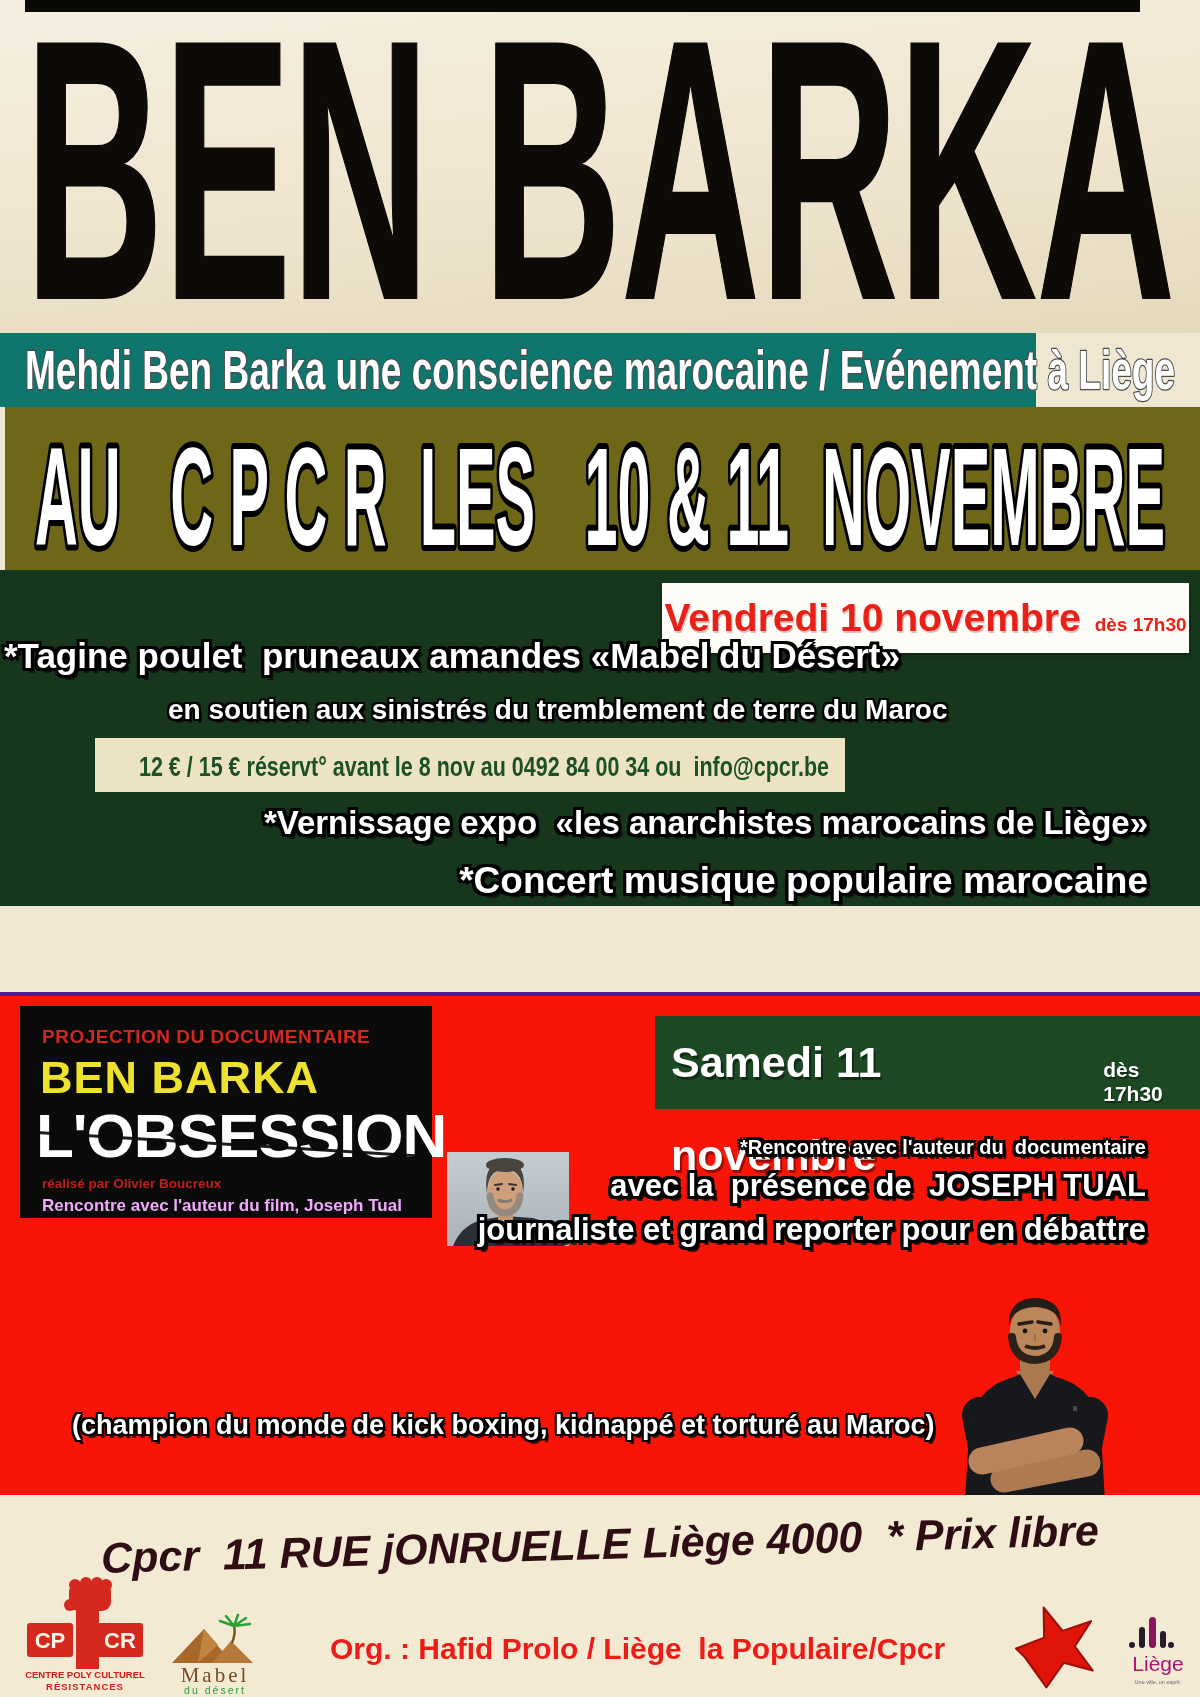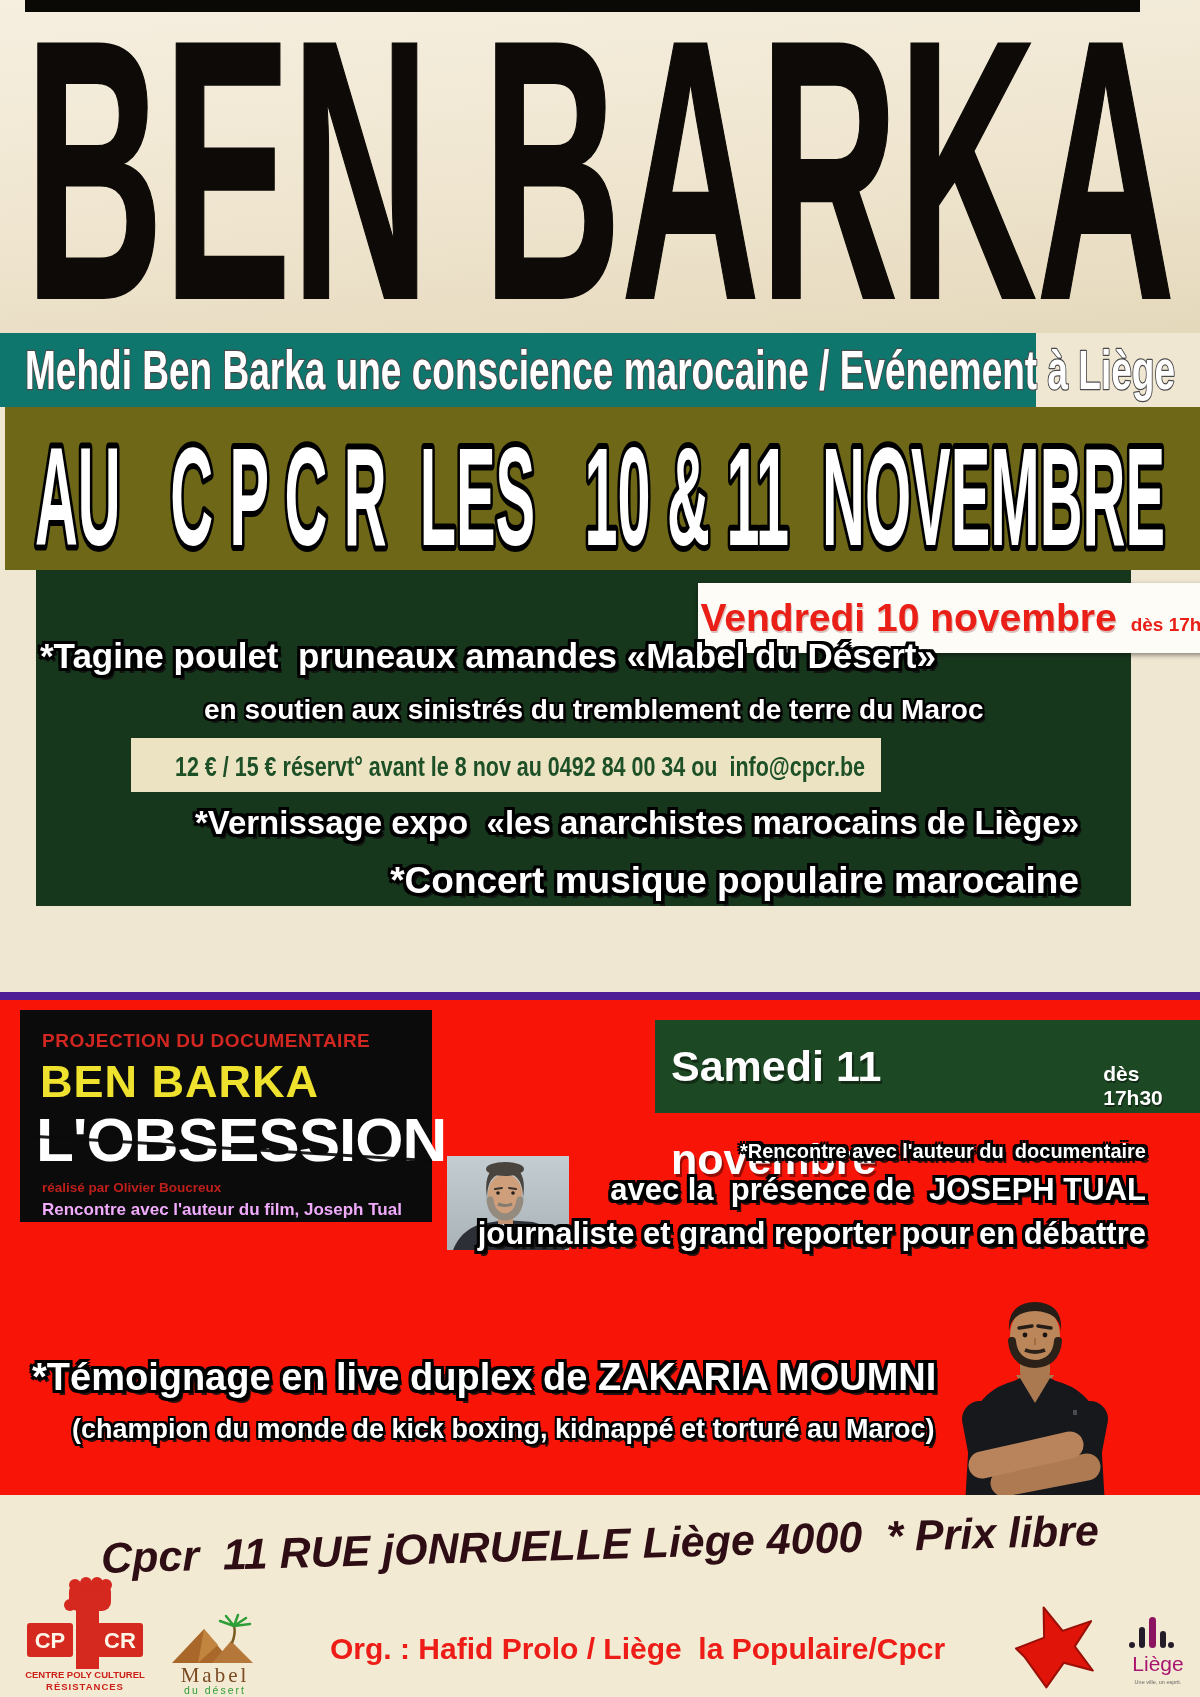--- a/index.html
+++ b/index.html
@@ -10,21 +10,21 @@
   .abs{position:absolute;}
   
   .top-black-bar{left:25px;top:0;width:1115px;height:12px;background:#0b0906;}
   .title-zone{left:0;top:0;width:1200px;height:333px;
     background:linear-gradient(175deg,#f6efe0 0%,#efe5cf 55%,#e5d9bc 100%);}
   
   .red-banner{left:0;top:333px;width:1036px;height:74px;background:#0f766e;}
   
   .olive-band{left:5px;top:407px;width:1200px;height:163px;background:#6e6717;}
   
-  .green-section{left:0;top:570px;width:1095px;height:336px;background:#17371d;margin-left:36px;}
+  .green-section{left:0;top:570px;width:1200px;height:336px;background:#17371d;}
   .vendredi-box{left:662px;top:13px;width:527px;height:70px;background:#fdfcf6;
     display:flex;align-items:baseline;justify-content:center;gap:14px;
     box-shadow:0 2px 5px rgba(0,0,0,.45);}
   .vendredi-box .h{font-size:39px;font-weight:bold;color:#ea1f18;line-height:70px;
     text-shadow:1px 2px 0 rgba(120,10,10,.25);}
   .vendredi-box .t{font-size:19px;font-weight:bold;color:#ea1f18;}
   .ow{position:absolute;color:#fff;font-weight:bold;white-space:pre;
     text-shadow:-3px -3px 0 #000,3px -3px 0 #000,-3px 3px 0 #000,3px 3px 0 #000,
       -3px 0 0 #000,3px 0 0 #000,0 -3px 0 #000,0 3px 0 #000,4px 5px 0 rgba(15,15,15,.9);}
   .ow-sm{text-shadow:-2px -2px 0 #000,2px -2px 0 #000,-2px 2px 0 #000,2px 2px 0 #000,
@@ -32,21 +32,21 @@
   .tagine{left:4px;top:66px;font-size:35px;}
   .support{left:168px;top:124px;font-size:28px;}
   .beige-box{left:95px;top:168px;width:722px;height:54px;background:#ece3c3;
     display:flex;align-items:center;justify-content:center;padding-left:28px;}
   .vernissage{right:52px;top:234px;font-size:33px;}
   .concert{right:52px;top:290px;font-size:37px;}
   
   .cream-band{left:0;top:906px;width:1200px;height:86px;background:#f1ead7;}
   
   .red-section{left:0;top:992px;width:1200px;height:503px;background:#f91408;
-    border-top:8px solid #4c1d95;box-sizing:border-box;}
+    border-top:4px solid #4c1d95;box-sizing:border-box;}
   .doc-box{left:20px;top:10px;width:412px;height:212px;background:#0b0b0b;}
   .doc-kicker{left:22px;top:20px;font-size:19px;font-weight:bold;color:#d22720;
     letter-spacing:.5px;white-space:nowrap;}
   .doc-title1{left:20px;top:46px;font-size:45px;font-weight:bold;color:#efe22f;
     letter-spacing:1px;white-space:nowrap;}
   .doc-title2{left:16px;top:94px;font-size:62px;font-weight:bold;color:#fff;
     letter-spacing:-1px;white-space:nowrap;}
   .doc-slash{left:12px;top:137px;width:400px;height:3px;background:#0b0b0b;
     transform:rotate(3.5deg);opacity:.92;}
   .doc-credit{left:22px;top:170px;font-size:13.5px;font-weight:bold;color:#bf1f1a;white-space:nowrap;}
@@ -149,21 +149,20 @@
     </svg>
 
     <div class="abs samedi-banner">
       <span class="h">Samedi 11 novembre</span>
       <span class="t">dès 17h30</span>
     </div>
 
     <div class="ow sat1">*Rencontre avec l'auteur du  documentaire</div>
     <div class="ow sat2">avec la  présence de  JOSEPH TUAL</div>
     <div class="ow sat3">journaliste et grand reporter pour en débattre</div>
-    <div class="ow temoignage">*Témoignage en live duplex de ZAKARIA MOUMNI</div>
     <div class="ow ow-sm champion">(champion du monde de kick boxing, kidnappé et torturé au Maroc)</div>
 
     <svg class="abs zakaria-photo" width="165" height="212" viewBox="0 0 165 212">
       <rect x="68" y="56" width="30" height="32" rx="9" fill="#aa7950"></rect>
       <polygon points="64,82 102,82 83,112" fill="#aa7950"></polygon>
       <ellipse cx="83" cy="42" rx="25" ry="29" fill="#bb8659"></ellipse>
       <path d="M57,38 Q55,10 83,9 Q111,10 109,38 Q107,19 83,18 Q59,19 57,38 Z" fill="#241d18"></path>
       <path d="M67,35 L80,33 M86,33 L99,35" stroke="#241d18" stroke-width="3.5" stroke-linecap="round" fill="none"></path>
       <circle cx="73" cy="42" r="2.4" fill="#1c1410"></circle>
       <circle cx="93" cy="42" r="2.4" fill="#1c1410"></circle>

